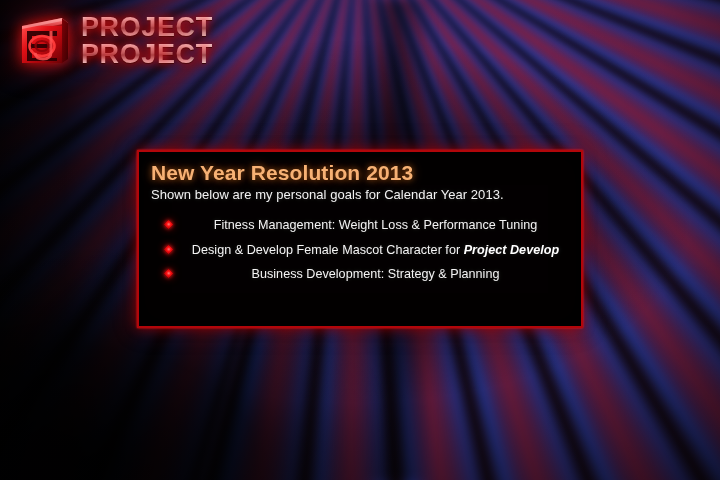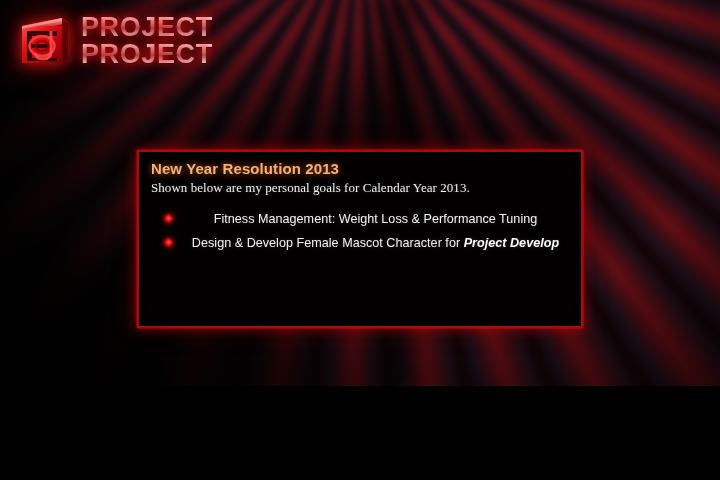--- a/index.html
+++ b/index.html
@@ -12,22 +12,22 @@
     width: 720px;
     height: 480px;
     overflow: hidden;
     font-family: "Liberation Sans", sans-serif;
   }
 
   
   #stage {
     position: relative;
     width: 720px;
-    height: 386px;
-    background: #0f172a;
+    height: 480px;
+    background: #1d4ed8;
     overflow: hidden;
   }
 
   
   .curtain-base {
     position: absolute;
     left: -180px;
     top: -340px;
     width: 1080px;
     height: 1160px;
@@ -176,30 +176,30 @@
       0 0 22px rgba(140,0,0,0.40),
       inset 0 0 28px rgba(0,0,0,0.95);
     z-index: 20;
     padding: 8px 12px 0 12px;
   }
 
   .panel-title {
     margin: 0;
     font-family: "Liberation Sans", sans-serif;
     font-weight: 700;
-    font-size: 15px;
+    font-size: 21px;
     letter-spacing: 0.1px;
     color: #f7b174;
     text-shadow: 0 0 6px rgba(255,140,40,0.55),
                  0 0 13px rgba(220,90,10,0.40);
     line-height: 1.25;
   }
   .panel-subtitle {
     margin: 1px 0 0 0;
-    font-family: Liberation Serif, serif;
+    font-family: Liberation Sans, sans-serif;
     font-size: 13px;
     color: #f2f2f2;
     letter-spacing: 0.05px;
     text-shadow: 0 0 4px rgba(255,255,255,0.18);
   }
 
   ul.goal-list {
     list-style: none;
     margin: 16px 0 0 0;
     padding: 0 0 0 14px;
@@ -289,16 +289,17 @@
   </div>
 
   <div id="panel">
     <h1 class="panel-title">New Year Resolution 2013</h1>
     <p class="panel-subtitle">Shown below are my personal goals for Calendar Year 2013.</p>
 
     <ul class="goal-list" id="goal-list">
 
     <li><span class="bullet-diamond"></span><span>Fitness Management: Weight Loss &amp; Performance Tuning</span></li>
         <li><span class="bullet-diamond"></span><span>Design &amp; Develop Female Mascot Character for </span><em class="brand-em">Project Develop</em></li>
+        <li><span class="bullet-diamond"></span><span>Business Development: Strategy &amp; Planning</span></li>
       </ul>
   </div>
 
 </div>
 
 </body></html>

